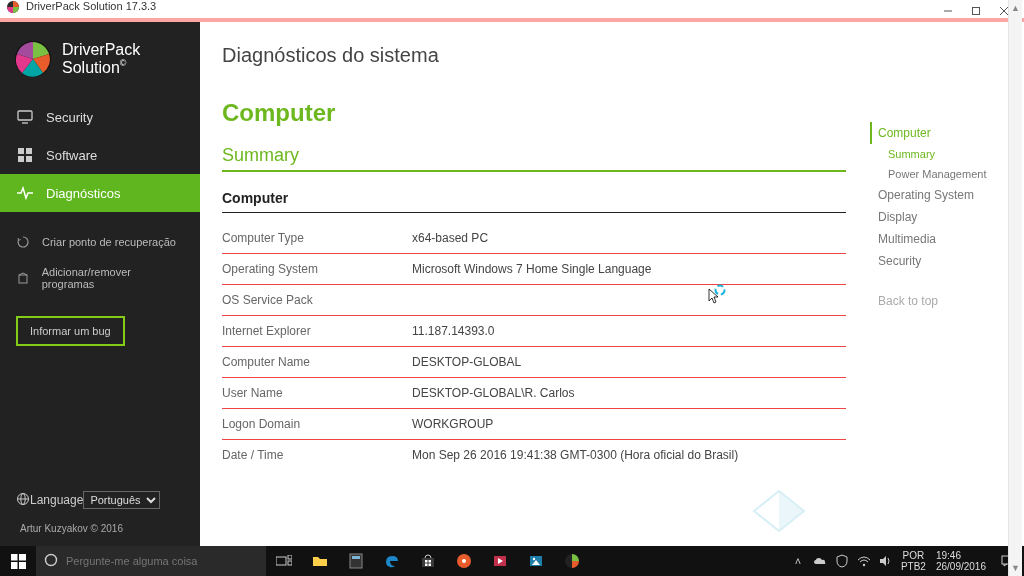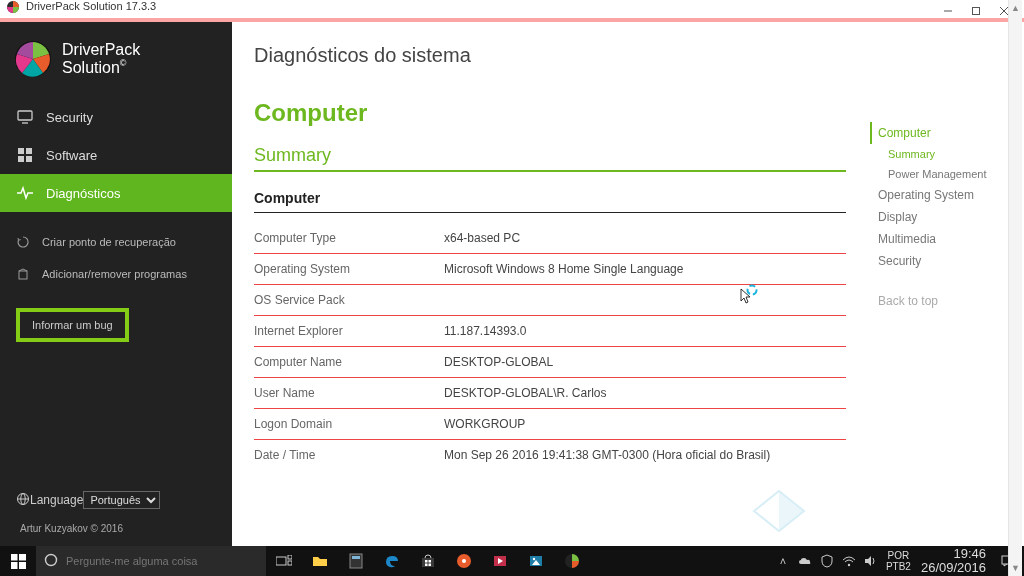--- a/index.html
+++ b/index.html
@@ -6,35 +6,35 @@
 html, body { width: 1024px; height: 576px; overflow: hidden; background: #fff; }
 
 
 .titlebar { height: 22px; background: #fff; display: flex; align-items: flex-start; padding: 0 6px; font-size: 11px; color: #333; border-bottom: 4px solid #fca5a5; }
 .titlebar .favicon { width: 14px; height: 14px; margin-right: 6px; display: inline-flex; }
 .titlebar .spacer { flex: 1; }
 .titlebar .winbtn { width: 28px; height: 22px; display: flex; align-items: center; justify-content: center; font-size: 11px; color: #555; }
 
 
 .app { display: flex; height: calc(100% - 22px - 30px); }
-.sidebar { width: 232px; background: #222; color: #ddd; display: flex; flex-direction: column; font-size: 13px; }
+.sidebar { width: 200px; background: #222; color: #ddd; display: flex; flex-direction: column; font-size: 13px; }
 .brand { display: flex; align-items: center; padding: 18px 14px 20px; gap: 10px; }
 .brand-text { font-size: 16px; line-height: 1.1; color: #fff; }
 .brand-text small { font-size: 9px; vertical-align: top; }
 .logo-circle { width: 38px; height: 38px; }
 
 .nav-item { display: flex; align-items: center; gap: 12px; padding: 10px 16px; color: #ddd; cursor: pointer; }
 .nav-item.active { background: #5fb61e; color: #fff; }
 .nav-item .nicon { width: 18px; height: 18px; display: inline-flex; align-items: center; justify-content: center; }
 .nav-sep { height: 14px; }
 
 .tool-item { display: flex; align-items: center; gap: 10px; padding: 8px 16px; font-size: 11px; color: #bbb; cursor: pointer; }
 .tool-item .ticon { width: 16px; height: 16px; display: inline-flex; align-items: center; }
 
-.bug-btn { margin: 18px 16px 13px; padding: 7px 12px; border: 4px solid #84cc16; font-size: 11px; color: #ccc; background: transparent; cursor: pointer; width: fit-content; }
+.bug-btn { margin: 18px 16px 13px; padding: 7px 12px; border: 2px solid #84cc16; font-size: 11px; color: #ccc; background: transparent; cursor: pointer; width: fit-content; }
 
 .lang-row { display: flex; align-items: center; padding: 6px 16px; font-size: 12px; color: #ccc; margin-top: auto; }
 .lang-row select { background: #222; color: #ddd; border: 1px solid #666; font-size: 11px; padding: 1px 2px; }
 .copyright { padding: 8px 20px 12px; font-size: 10px; color: #aaa; }
 
 
 .main { flex: 1; padding: 22px 18px 0 22px; position: relative; overflow: hidden; }
 h1.page-title { font-size: 20px; font-weight: 400; color: #444; margin-bottom: 32px; }
 h2.sec-computer { color: #6db81f; font-size: 24px; font-weight: 600; margin-bottom: 18px; }
 h3.sec-summary { color: #6db81f; font-size: 18px; font-weight: 500; border-bottom: 2px solid #6db81f; padding-bottom: 4px; margin-bottom: 18px; }
@@ -64,21 +64,21 @@
 
 
 .taskbar { height: 30px; background: #111; display: flex; align-items: center; color: #ddd; font-size: 11px; }
 .taskbar .start { width: 36px; height: 100%; display: flex; align-items: center; justify-content: center; }
 .taskbar .search { display: flex; align-items: center; background: #2a2a2a; height: 100%; width: 230px; padding: 0 8px; gap: 8px; color: #999; }
 .taskbar .search input { background: transparent; border: none; color: #ccc; font-size: 11px; width: 100%; outline: none; }
 .tb-icons { display: flex; height: 100%; }
 .tb-btn { width: 36px; height: 100%; display: flex; align-items: center; justify-content: center; }
 .tray { margin-left: auto; display: flex; align-items: center; height: 100%; padding-right: 2px; }
 .tray .ti { width: 22px; display: flex; align-items: center; justify-content: center; height: 100%; color: #ccc; font-size: 11px; }
-.tray .clock { padding: 0 6px; font-size: 13px; line-height: 1.1; text-align: right; }
+.tray .clock { padding: 0 6px; font-size: 10px; line-height: 1.1; text-align: left; }
 .tray .notif { width: 30px; display: flex; align-items: center; justify-content: center; }
 .tray .lang { padding: 0 4px; font-size: 10px; line-height: 1.1; text-align: center; }
 </style>
 </head>
 <body>
 
 <div class="titlebar">
   <span class="favicon">
     <svg viewBox="0 0 14 14">
         <circle cx="7" cy="7" r="6" fill="#2a2a2a"></circle>
@@ -196,21 +196,21 @@
     <h2 class="sec-computer">Computer</h2>
     <h3 class="sec-summary">Summary</h3>
     <h4 class="sec-sub">Computer</h4>
 
     <div class="info-row">
       <div class="k">Computer Type</div>
       <div class="v">x64-based PC</div>
     </div>
     <div class="info-row">
       <div class="k">Operating System</div>
-      <div class="v">Microsoft Windows 8 Home Single Language</div>
+      <div class="v">Microsoft Windows 7 Home Single Language</div>
     </div>
     <div class="info-row">
       <div class="k">OS Service Pack</div>
       <div class="v"></div>
     </div>
     <div class="info-row">
       <div class="k">Internet Explorer</div>
       <div class="v">11.187.14393.0</div>
     </div>
     <div class="info-row">

